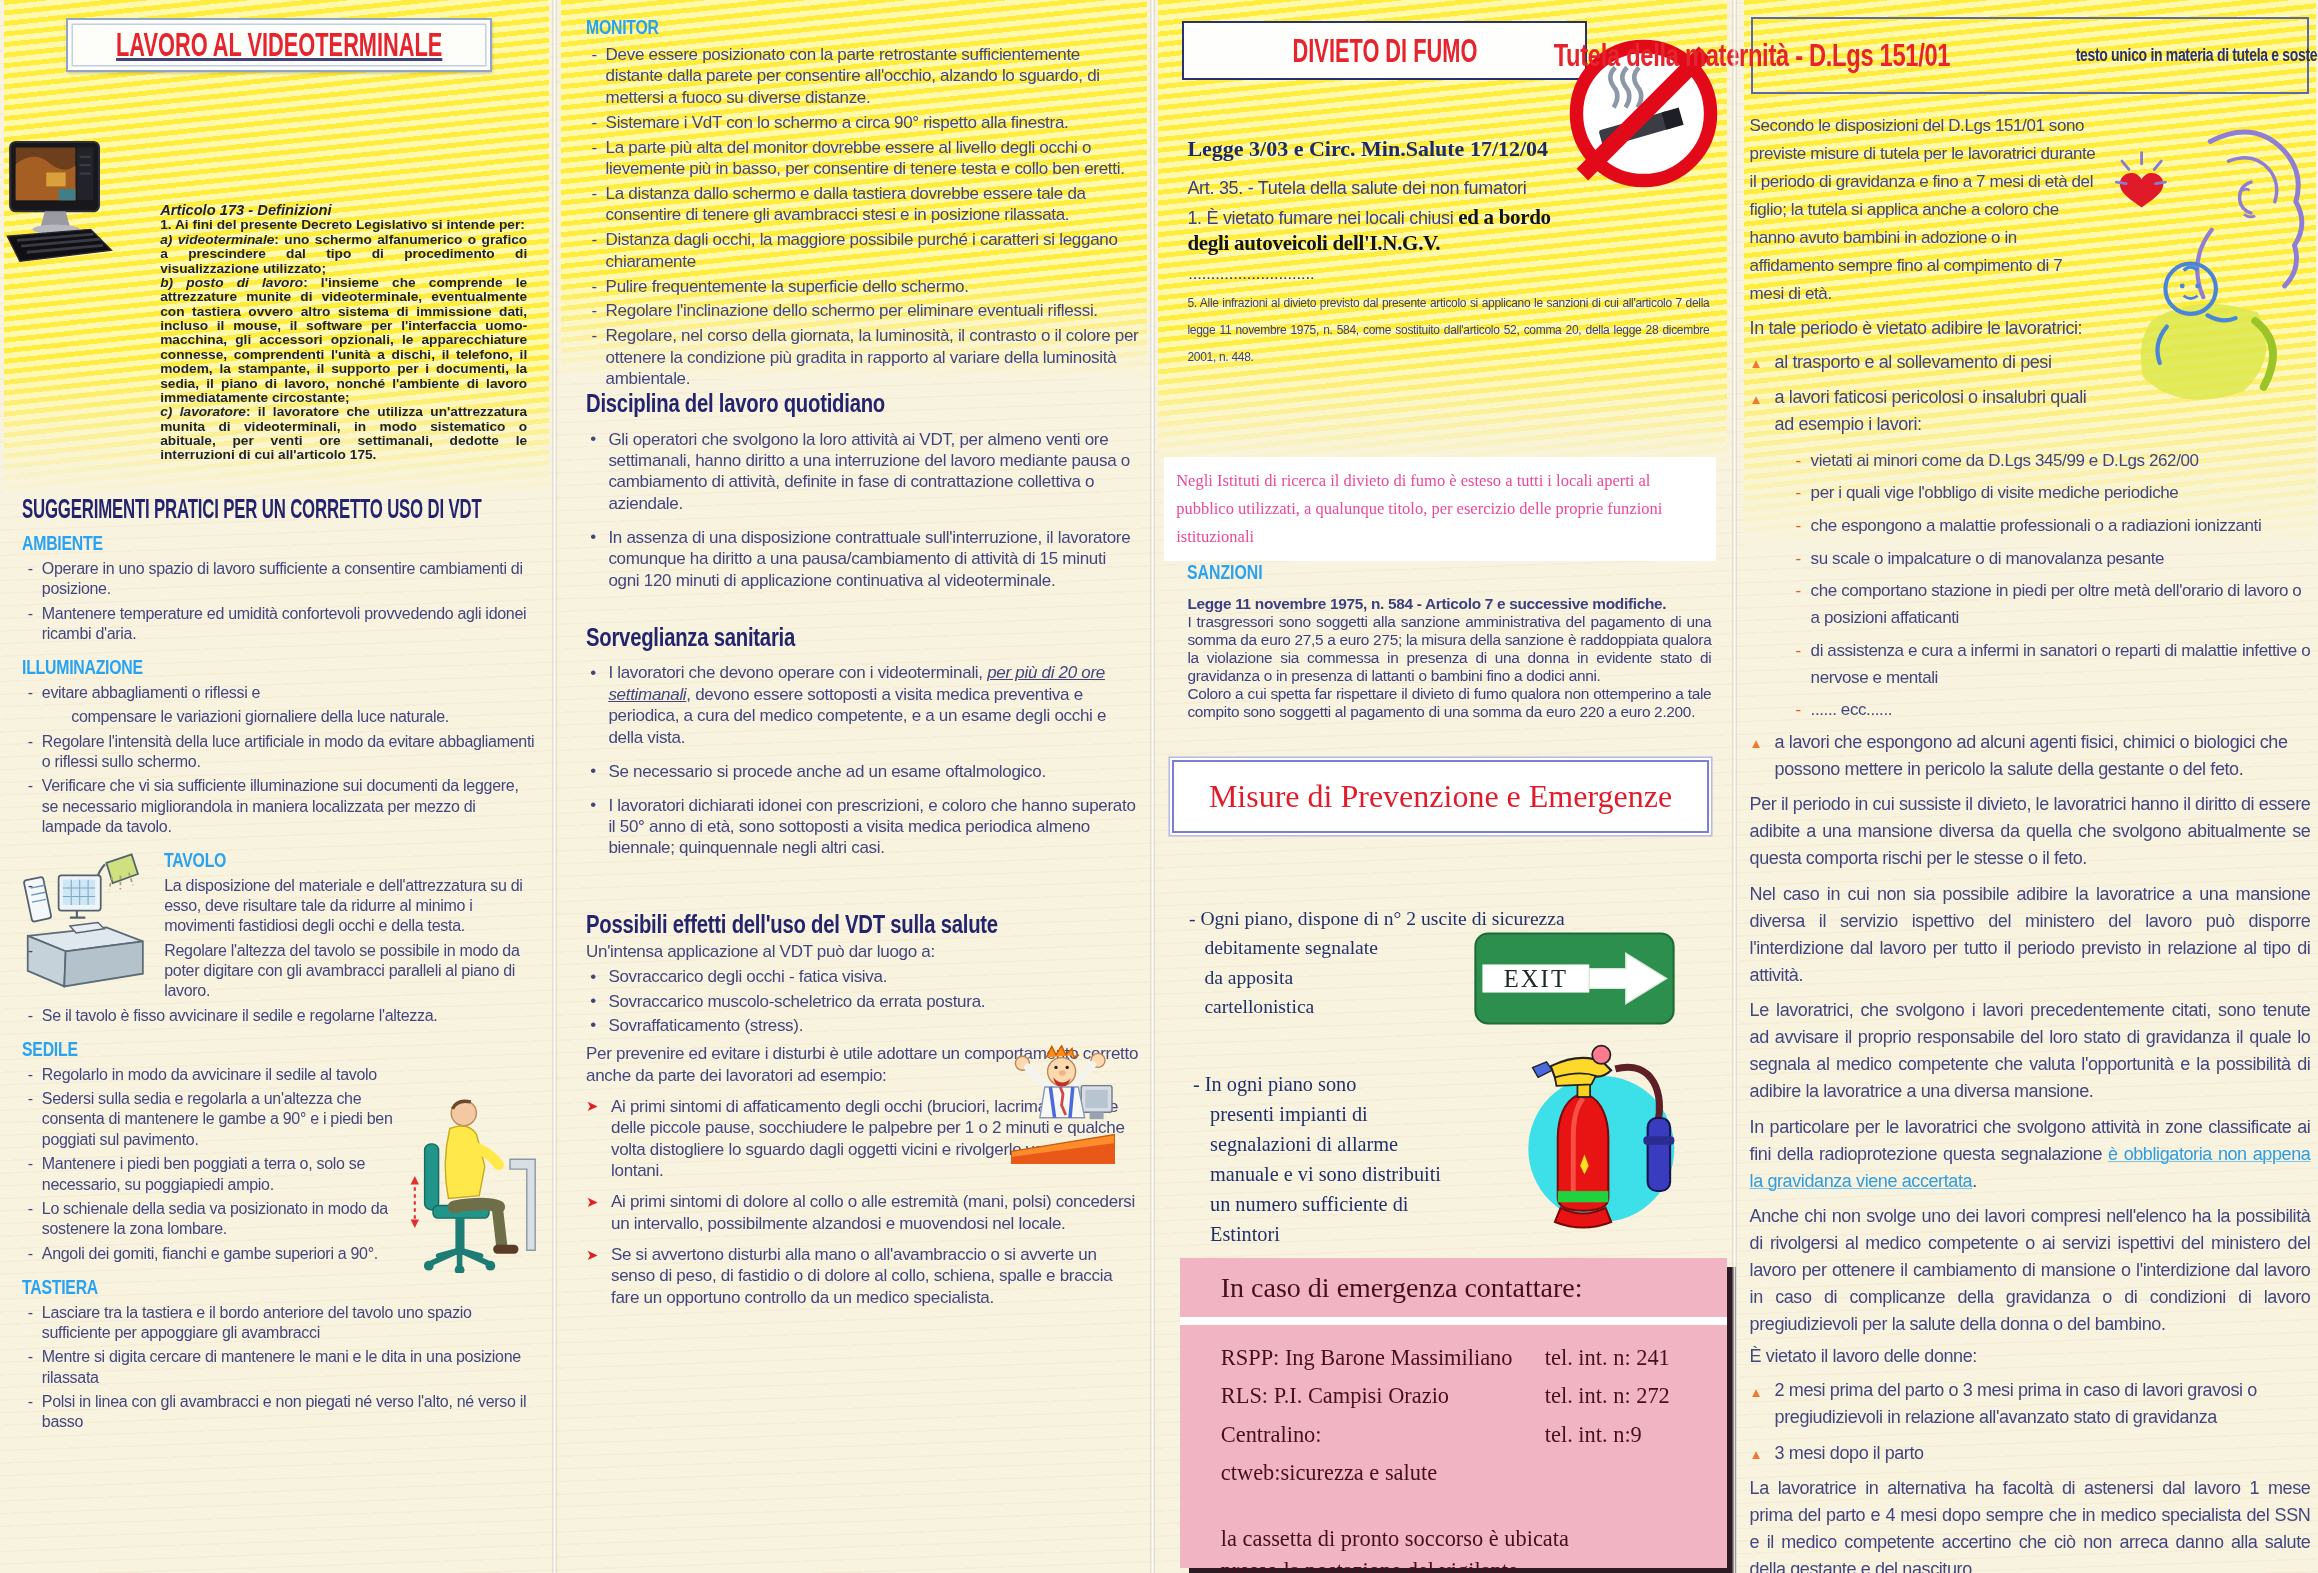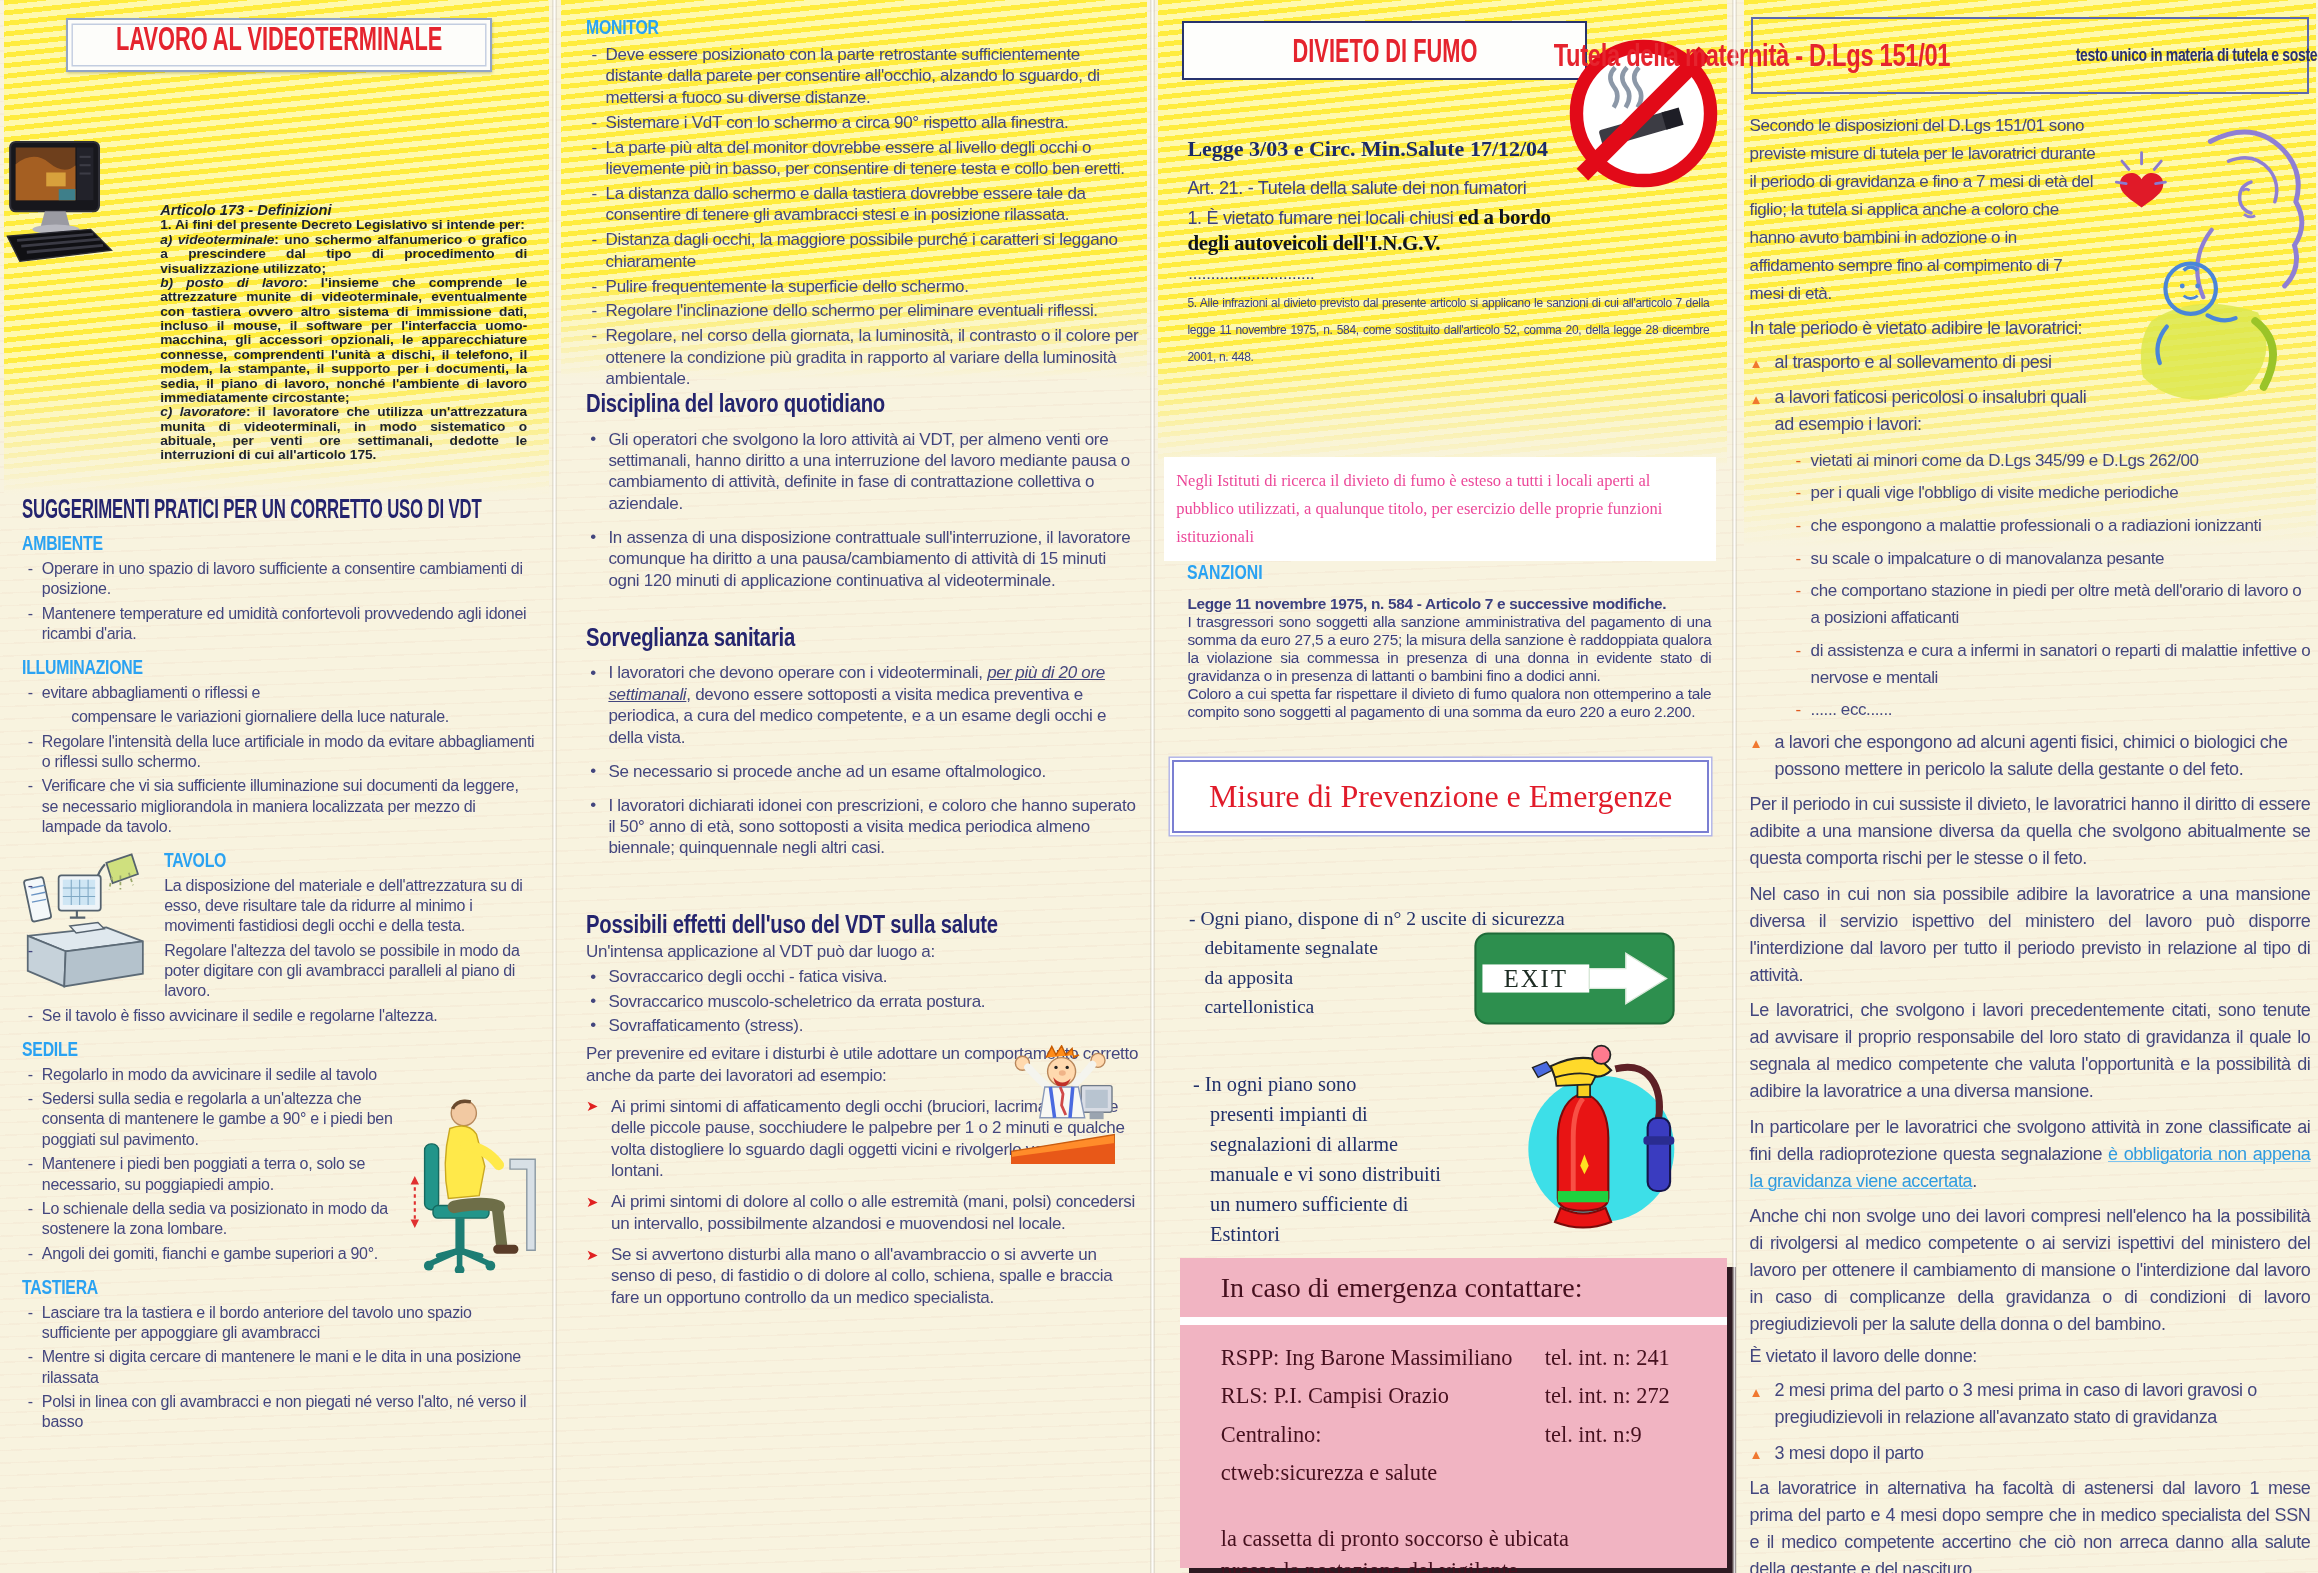--- a/index.html
+++ b/index.html
@@ -43,21 +43,21 @@
   .b{font-weight:bold;}
   .iu{font-style:italic;text-decoration:underline;}
   .link{color:#2f9be0;text-decoration:underline;text-decoration-color:#7cc4f0;text-decoration-thickness:1.4px;}
   .serifb{font-family:"Liberation Serif",serif;font-weight:bold;font-size:21px;color:#10141c;}
   .clear{clear:both;}
 
   
   #p1 .yellow{height:495px;}
   .t1{position:absolute;left:62px;top:18px;width:422px;height:50px;background:#fdfdfa;
     border:2.1px solid #93a5c5;box-shadow:inset 0 0 0 3.5px #fdfdfa, inset 0 0 0 4.9px #c2cde0, 1.4px 2.1px 2.8px rgba(90,90,60,.35);
-    display:flex;align-items:flex-start;justify-content:center;}
+    display:flex;align-items:center;justify-content:center;text-decoration:underline;}
   .t1 .cond{font-size:33px;font-weight:bold;color:#e5242e;letter-spacing:0;}
   .computer{position:absolute;left:1.4px;top:140px;width:111px;height:126px;}
   .articolo{position:absolute;left:156px;top:203px;width:367px;font-size:13.7px;line-height:1.05;
     color:#1d222e;font-weight:bold;text-align:justify;}
   .articolo p{margin:0;}
   .art-head{font-size:14.7px;font-style:italic;margin:0 0 2.8px;}
   .p1flow{position:absolute;left:18px;right:11.2px;top:499px;font-size:16px;line-height:20.3px;letter-spacing:-0.3px;}
   .sugg{color:#24246e;text-align:left;margin:0 0 4.2px;}
   .sugg .condL{transform:scaleX(.6);font-size:28px;font-weight:bold;}
   .tv-img{float:left;width:128px;height:146px;margin:2.8px 14px 4.2px 0;}
@@ -331,21 +331,21 @@
       <path d="M38 46 q5 -8 0 -14 q-5 -7 1 -13" fill="none" stroke="#8c98a8" stroke-width="3"></path>
       <path d="M46 46 q5 -8 0 -14 q-5 -7 1 -13" fill="none" stroke="#8c98a8" stroke-width="3"></path>
       <g transform="rotate(-16 50 58)">
         <rect x="20" y="53" width="48" height="12" rx="2" fill="#3c3c44"></rect>
         <rect x="64" y="53" width="12" height="12" fill="#1e1e26"></rect>
       </g>
       <rect x="44.5" y="-8" width="11" height="116" fill="#e20a18" transform="rotate(45 50 50)"></rect>
     </svg>
 
     <div class="legge3">Legge 3/03 e Circ. Min.Salute 17/12/04</div>
-    <div class="art51">Art. 21. - Tutela della salute dei non fumatori</div>
+    <div class="art51">Art. 35. - Tutela della salute dei non fumatori</div>
     <div class="vietato"><span>1. È vietato fumare nei locali chiusi </span><span class="serifb">ed a bordo
 degli autoveicoli dell'I.N.G.V.</span></div>
     <div class="dots3">............................</div>
     <div class="infraz">5. Alle infrazioni al divieto previsto dal presente articolo si applicano le sanzioni di cui all'articolo 7 della legge 11 novembre 1975, n. 584, come sostituito dall'articolo 52, comma 20, della legge 28 dicembre 2001, n. 448.</div>
     <div class="istituti">Negli Istituti di ricerca il divieto di fumo è esteso a tutti i locali aperti al pubblico utilizzati, a qualunque titolo, per esercizio delle proprie funzioni istituzionali</div>
 
     <h3 class="bh sanz-h"><span class="condL">SANZIONI</span></h3>
     <div class="sanz-body">
 
     <p class="b">Legge 11 novembre 1975, n. 584 - Articolo 7 e successive modifiche.</p>

